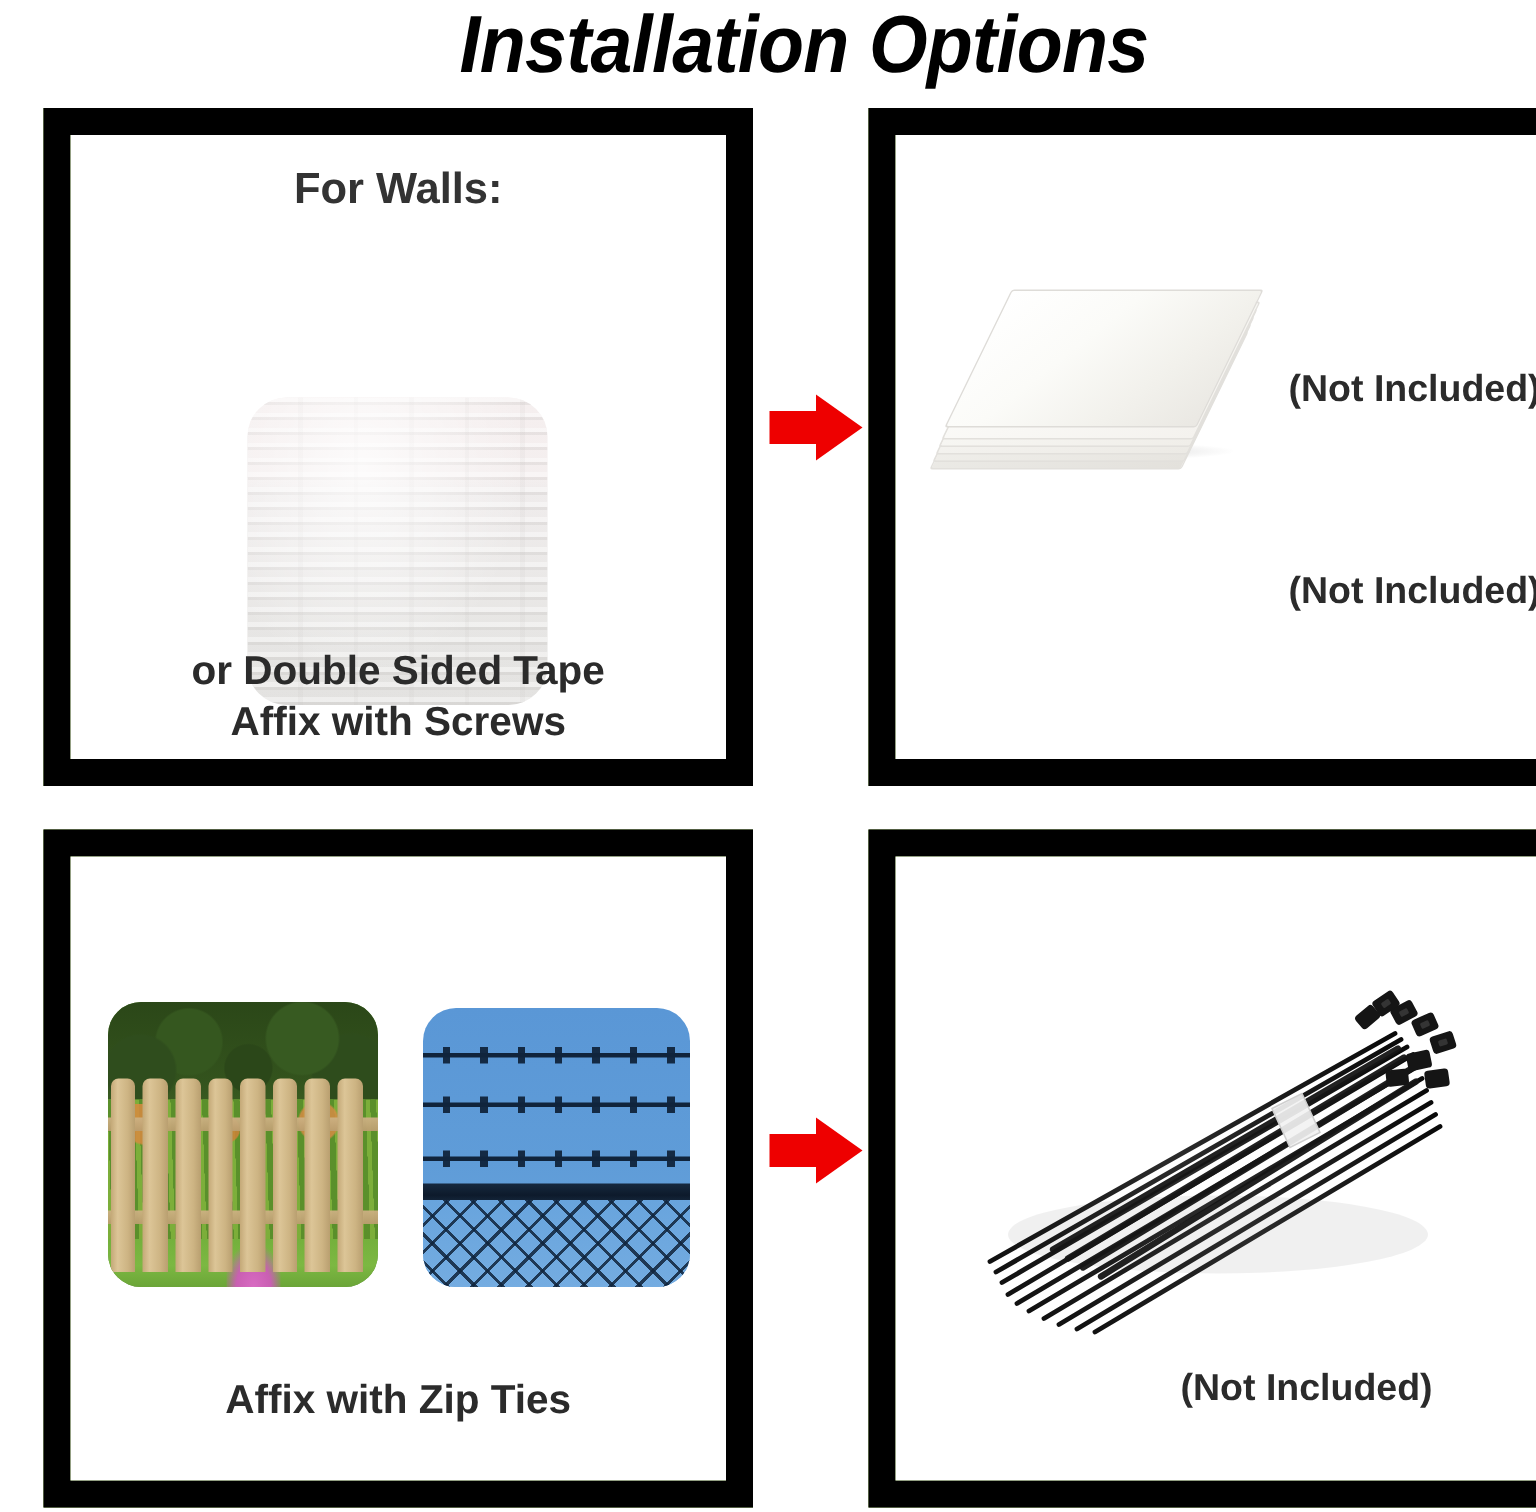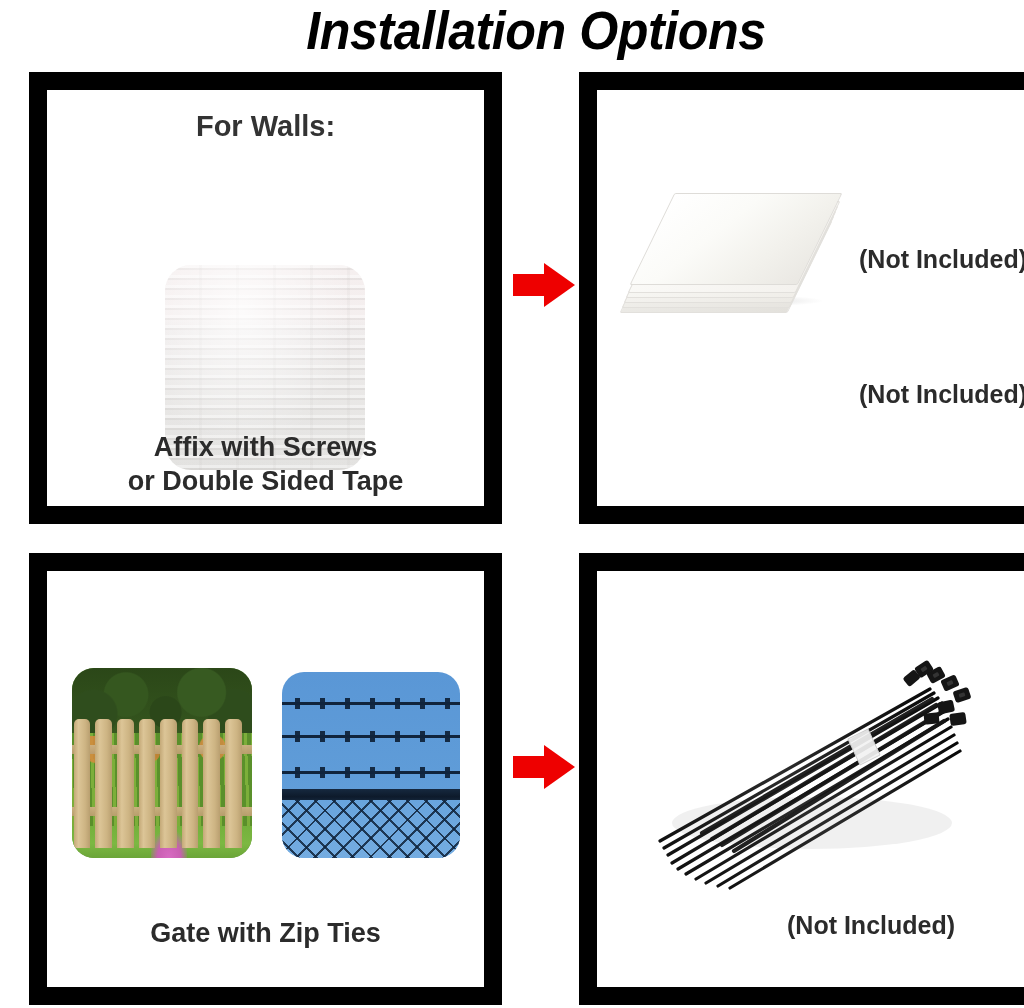--- a/index.html
+++ b/index.html
@@ -248,22 +248,22 @@
 
       <div class="panel-heading" style="top:20px;">For Walls:</div>
 
       <div class="wall-swatch">
         <div class="brick-lines"></div>
         <div class="brick-joints"></div>
         <div class="sheen"></div>
       </div>
 
       <div class="panel-caption" style="top:340px;">
+        <span class="caption-line">or Double Sided Tape</span>
         <span class="caption-line">Affix with Screws</span>
-        <span class="caption-line">or Double Sided Tape</span>
       </div>
 
     </div>
   </div>
 
   <div class="arrow" id="arrow-top">
     <div class="shaft"></div>
     <div class="head"></div>
   </div>
 
@@ -315,21 +315,21 @@
       <div class="photo" id="photo-chain" style="left:235px;top:101px;">
         <div class="chain-sky"></div>
         <div class="barb barb-1"></div>
         <div class="barb barb-2"></div>
         <div class="barb barb-3"></div>
         <div class="chain-rail"></div>
         <div class="chain-mesh"></div>
       </div>
 
       <div class="panel-caption" style="top:345px;">
-        <span class="caption-line">Gate with Zip Ties</span>
+        <span class="caption-line">Affix with Zip Ties</span>
       </div>
 
     </div>
   </div>
 
   <div class="arrow" id="arrow-bottom">
     <div class="shaft"></div>
     <div class="head"></div>
   </div>
 

